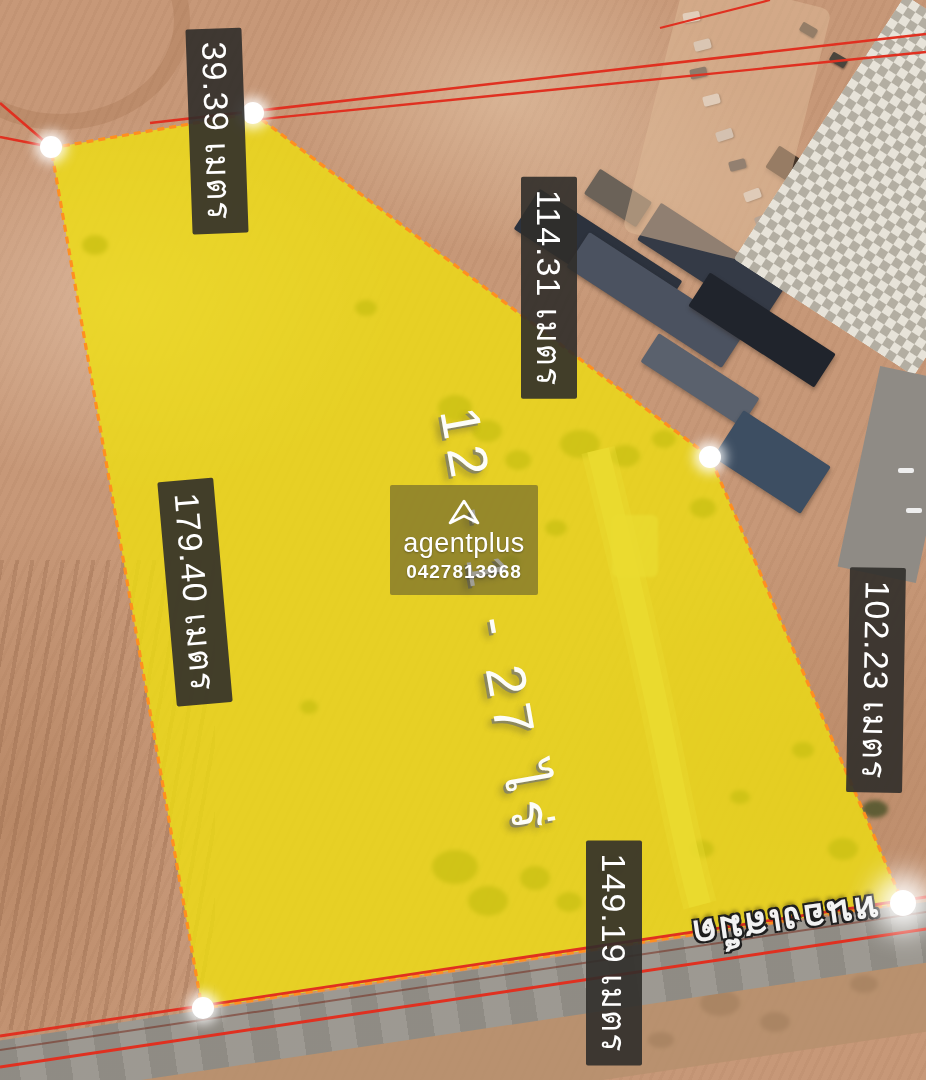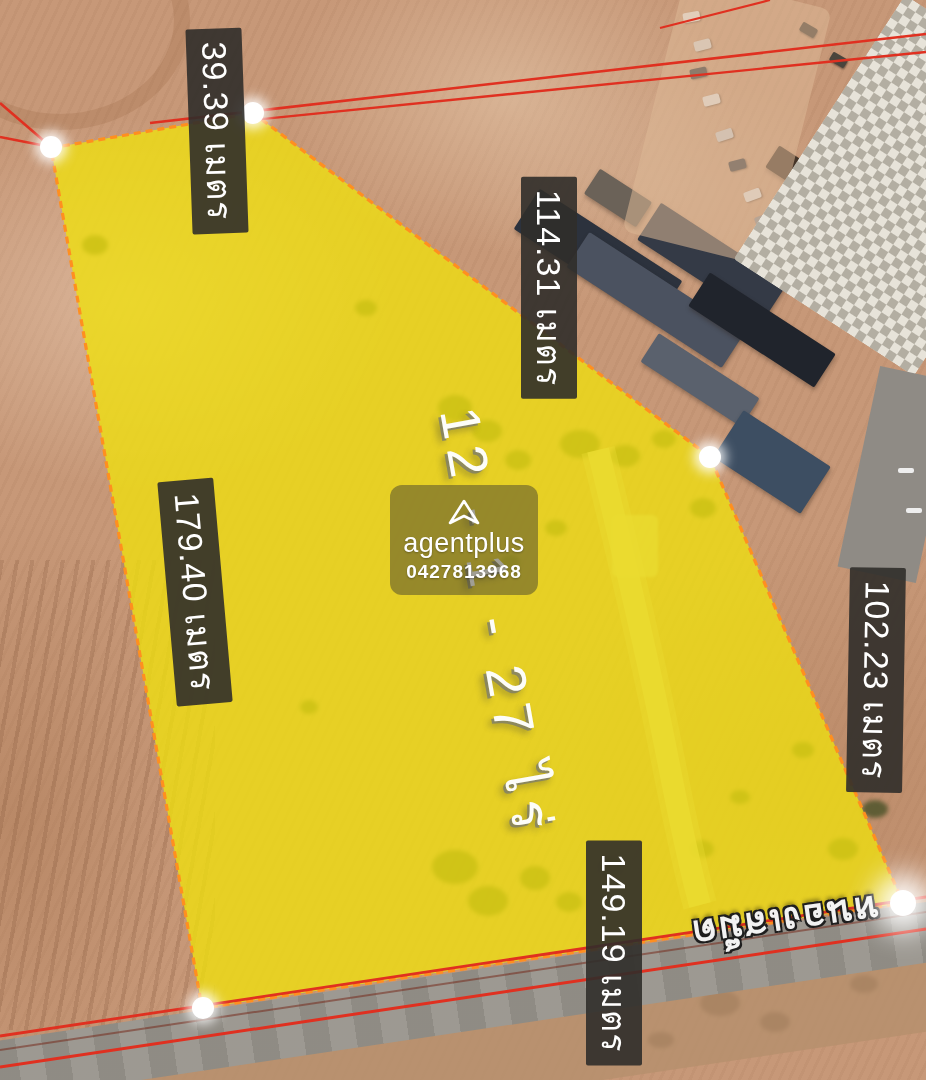--- a/index.html
+++ b/index.html
@@ -52,21 +52,21 @@
     color:var(--label-text,#fff);font-size:34px;letter-spacing:1px;border-radius:2px;}
   #area-text{z-index:13;white-space:nowrap;color:var(--area-text,#fdfdf8);font-size:55px;
     font-weight:500;letter-spacing:8px;
     text-shadow:2px 3px 0 rgba(125,125,108,.8), 4px 6px 7px rgba(60,60,48,.45);}
   #road-label{z-index:11;white-space:nowrap;color:#f2f2f2;font-size:37px;font-weight:bold;
     letter-spacing:2px;
     text-shadow:-2px -2px 0 #1e1e1e, 2px -2px 0 #1e1e1e, -2px 2px 0 #1e1e1e, 2px 2px 0 #1e1e1e,
       0 4px 4px rgba(0,0,0,.45);}
   #watermark{left:390px;top:485px;width:148px;height:110px;z-index:15;
     background:var(--watermark-bg,rgba(70,66,48,.5));display:flex;flex-direction:column;
-    align-items:center;justify-content:center;gap:2px;border-radius:12px;}
+    align-items:center;justify-content:center;gap:2px;border-radius:2px;}
   #watermark *{position:static;}
   .wm-brand{color:#fff;font-size:27px;letter-spacing:.5px;text-shadow:0 1px 2px rgba(0,0,0,.3);}
   .wm-phone{color:#fff;font-size:19px;font-weight:bold;letter-spacing:1px;
     text-shadow:0 1px 2px rgba(0,0,0,.3);}
   .roadmark{z-index:4;background:#eee;height:5px;width:16px;border-radius:2px;}
 </style>
 </head>
 <body>
 
 <div id="canvas">

